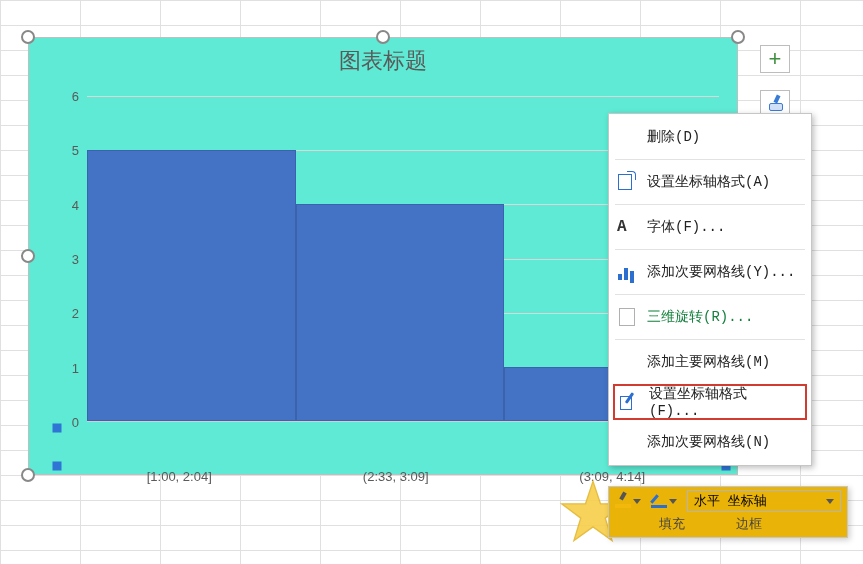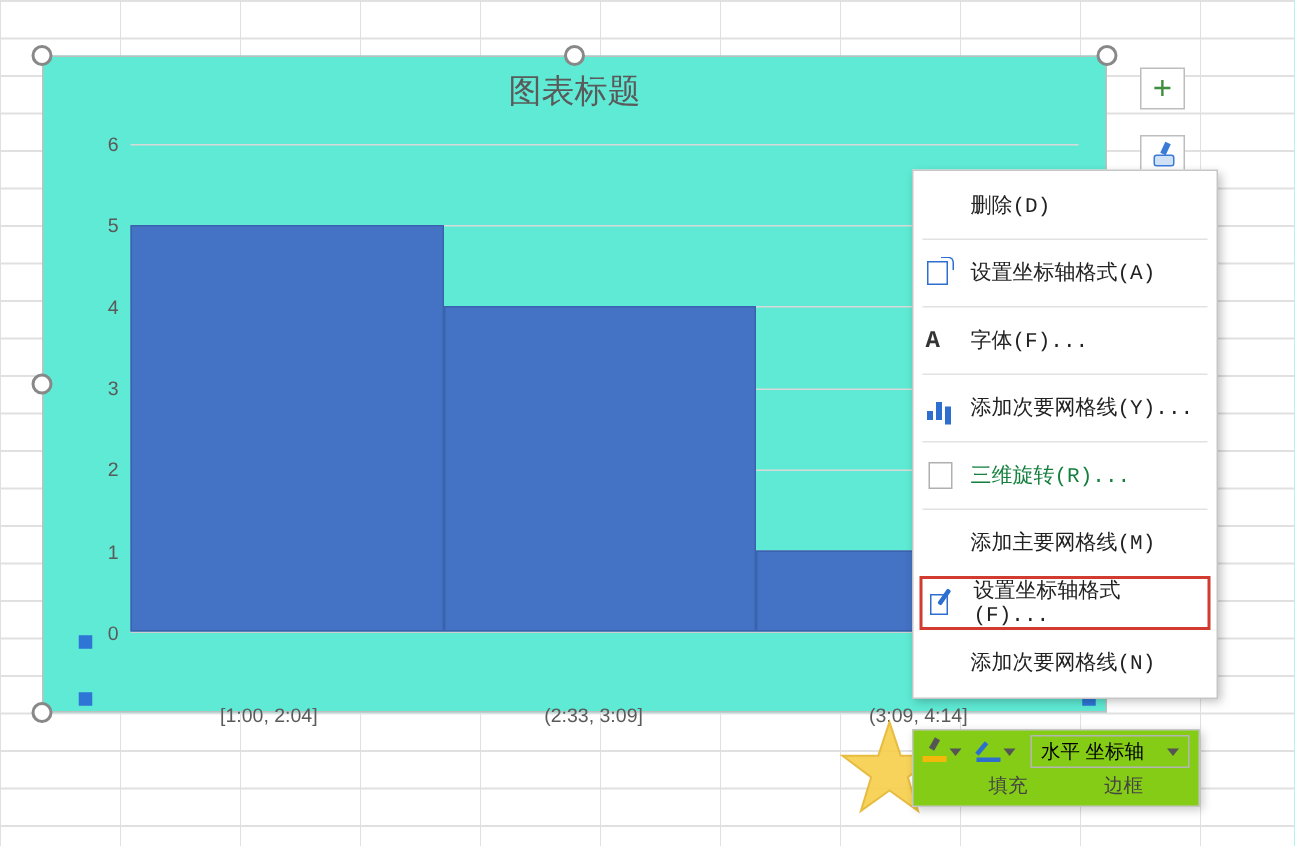--- a/index.html
+++ b/index.html
@@ -211,25 +211,26 @@
   }
   .ico-fmt::after {
     content:""; position:absolute; left:9px; top:0px; width:3px; height:12px;
     background:#2d6fcf; transform:rotate(35deg); border-radius:1px;
   }
   
   .mini-bar {
     position: absolute;
     left: 608px;
     top: 486px;
-    width: 192px;
-    background: #84cc16;
+    width: 240px;
+    background: #eab308;
     border: 1px solid #c6c6c6;
     box-shadow: 2px 2px 6px rgba(0,0,0,0.2);
     font-size: 13px;
+    font-family: Liberation Mono, monospace;
   }
   .mini-row1 {
     display:flex; align-items:center; height:28px; padding:0 6px; gap:10px;
   }
   .mini-btn { display:flex; align-items:center; gap:2px; }
   .bucket {
     width:16px; height:14px; position:relative;
   }
   .bucket::before{
     content:""; position:absolute; left:6px; top:-2px; width:4px; height:8px;

